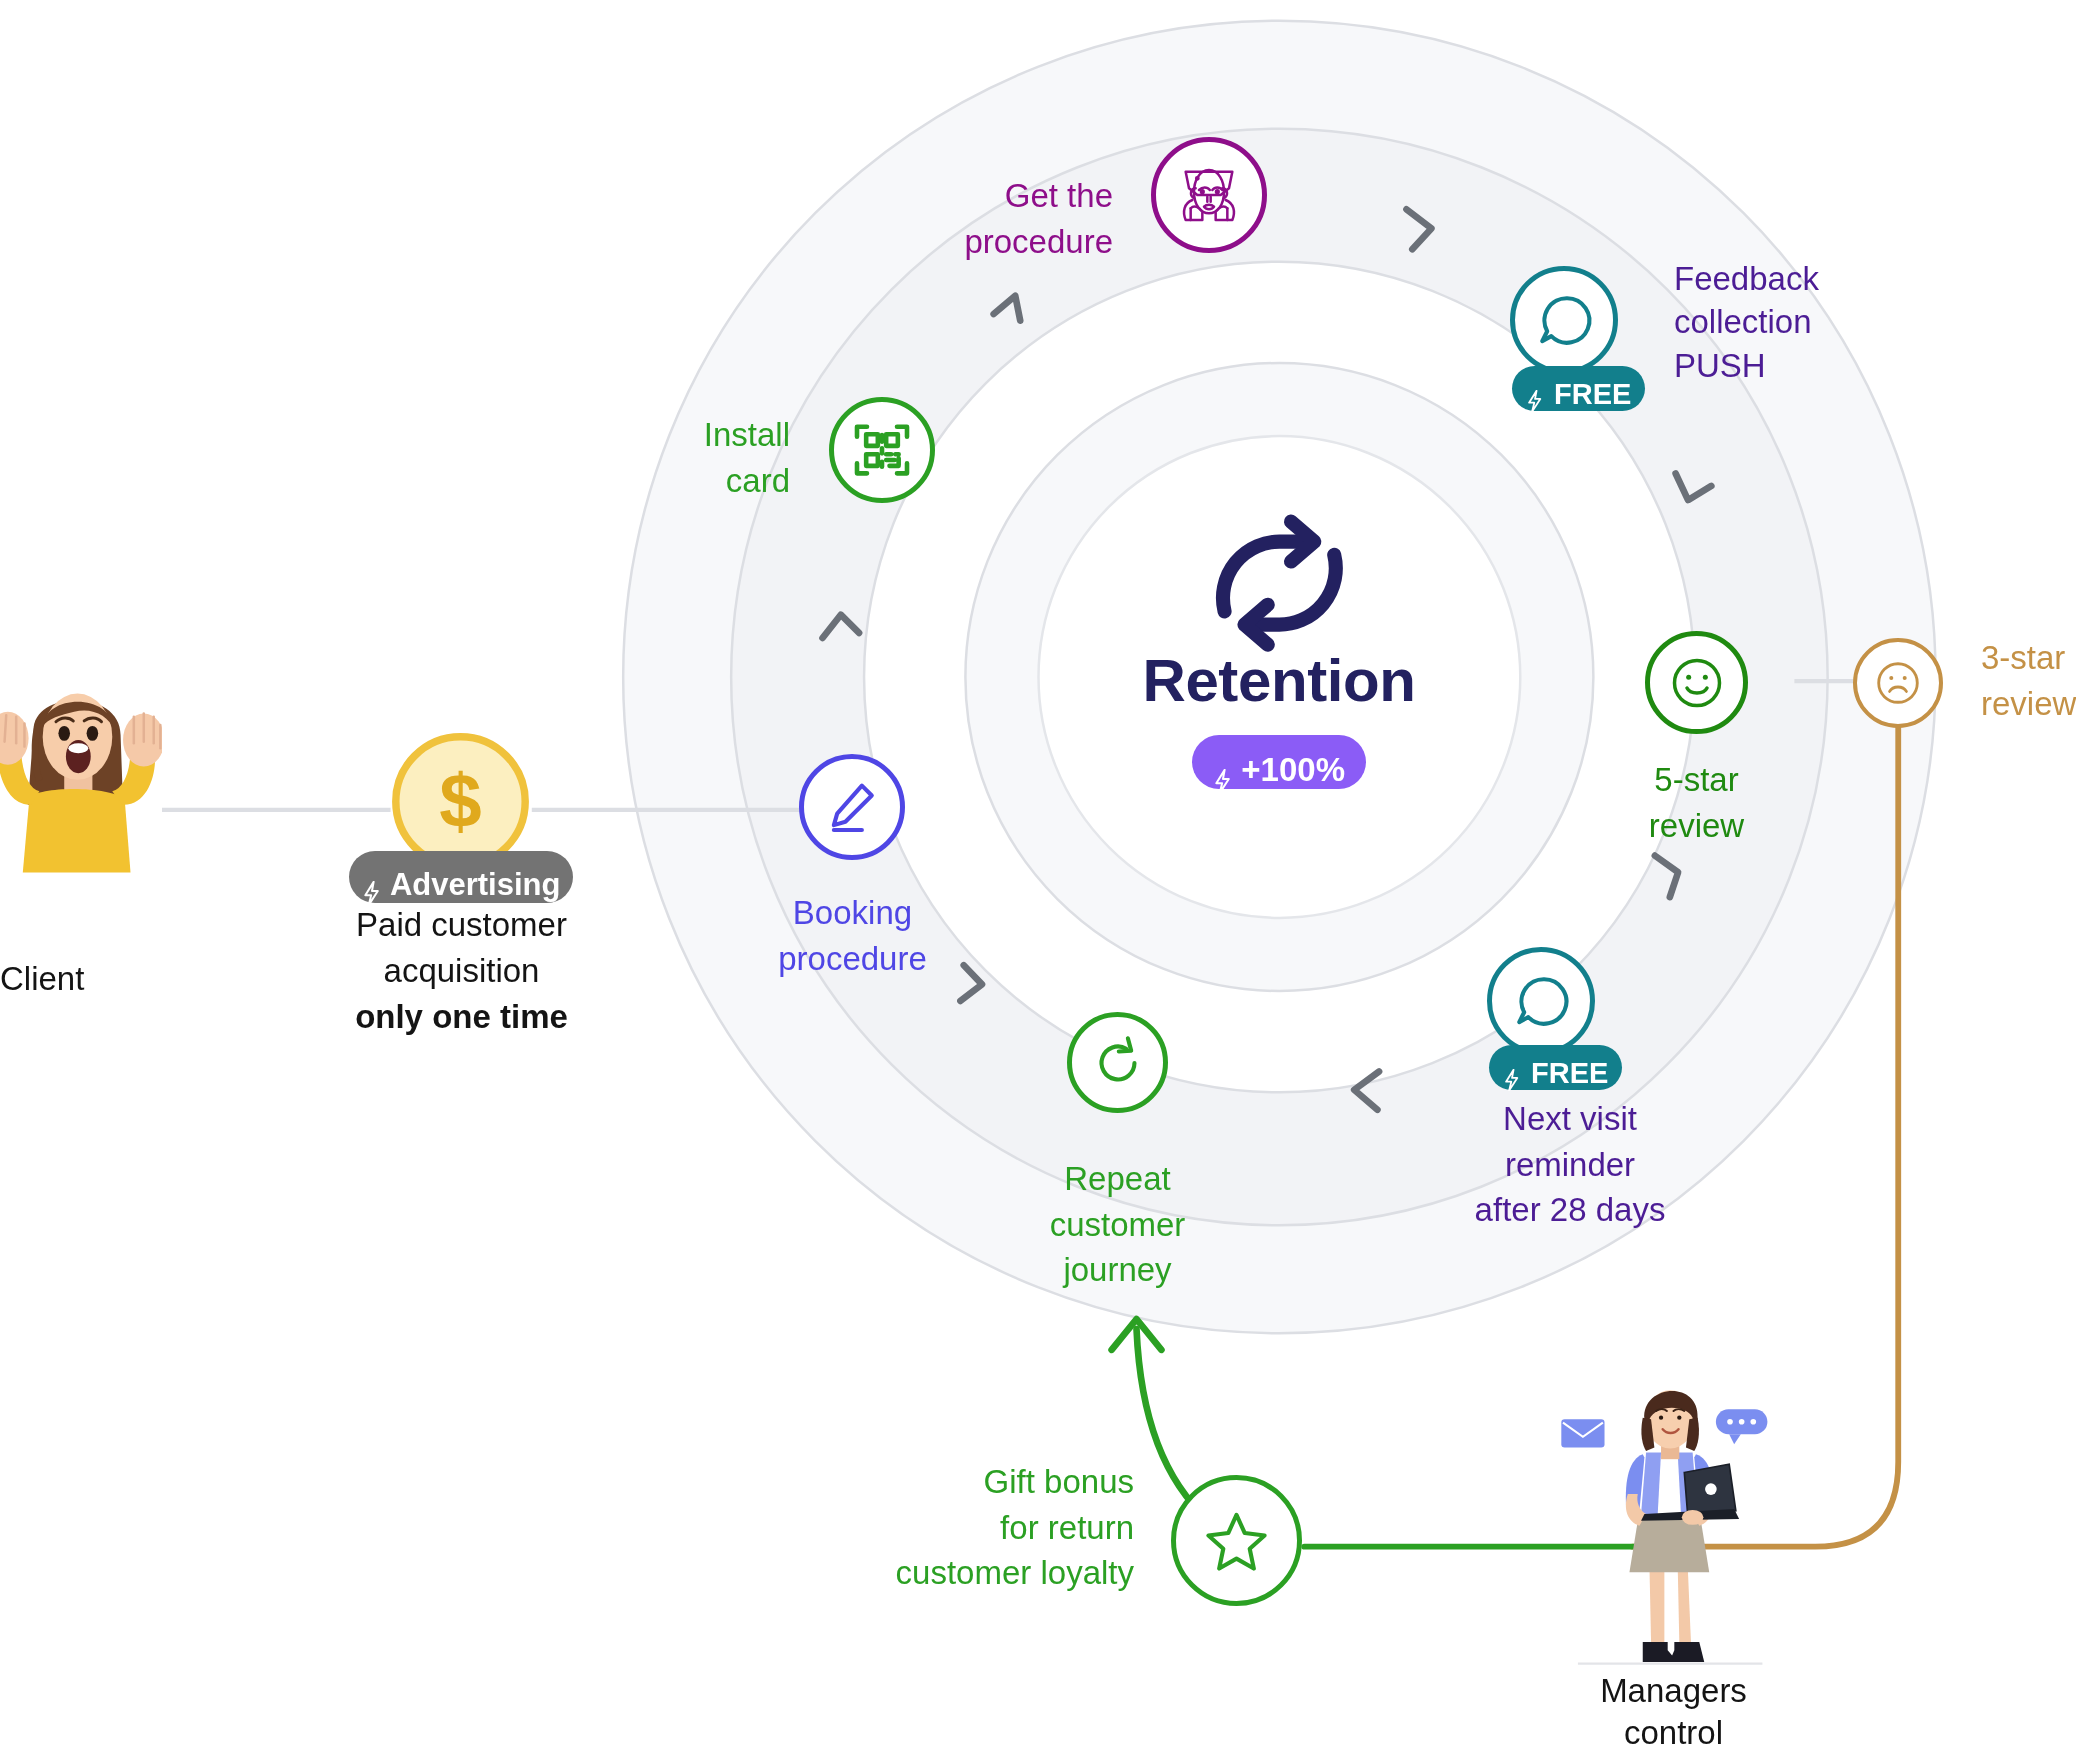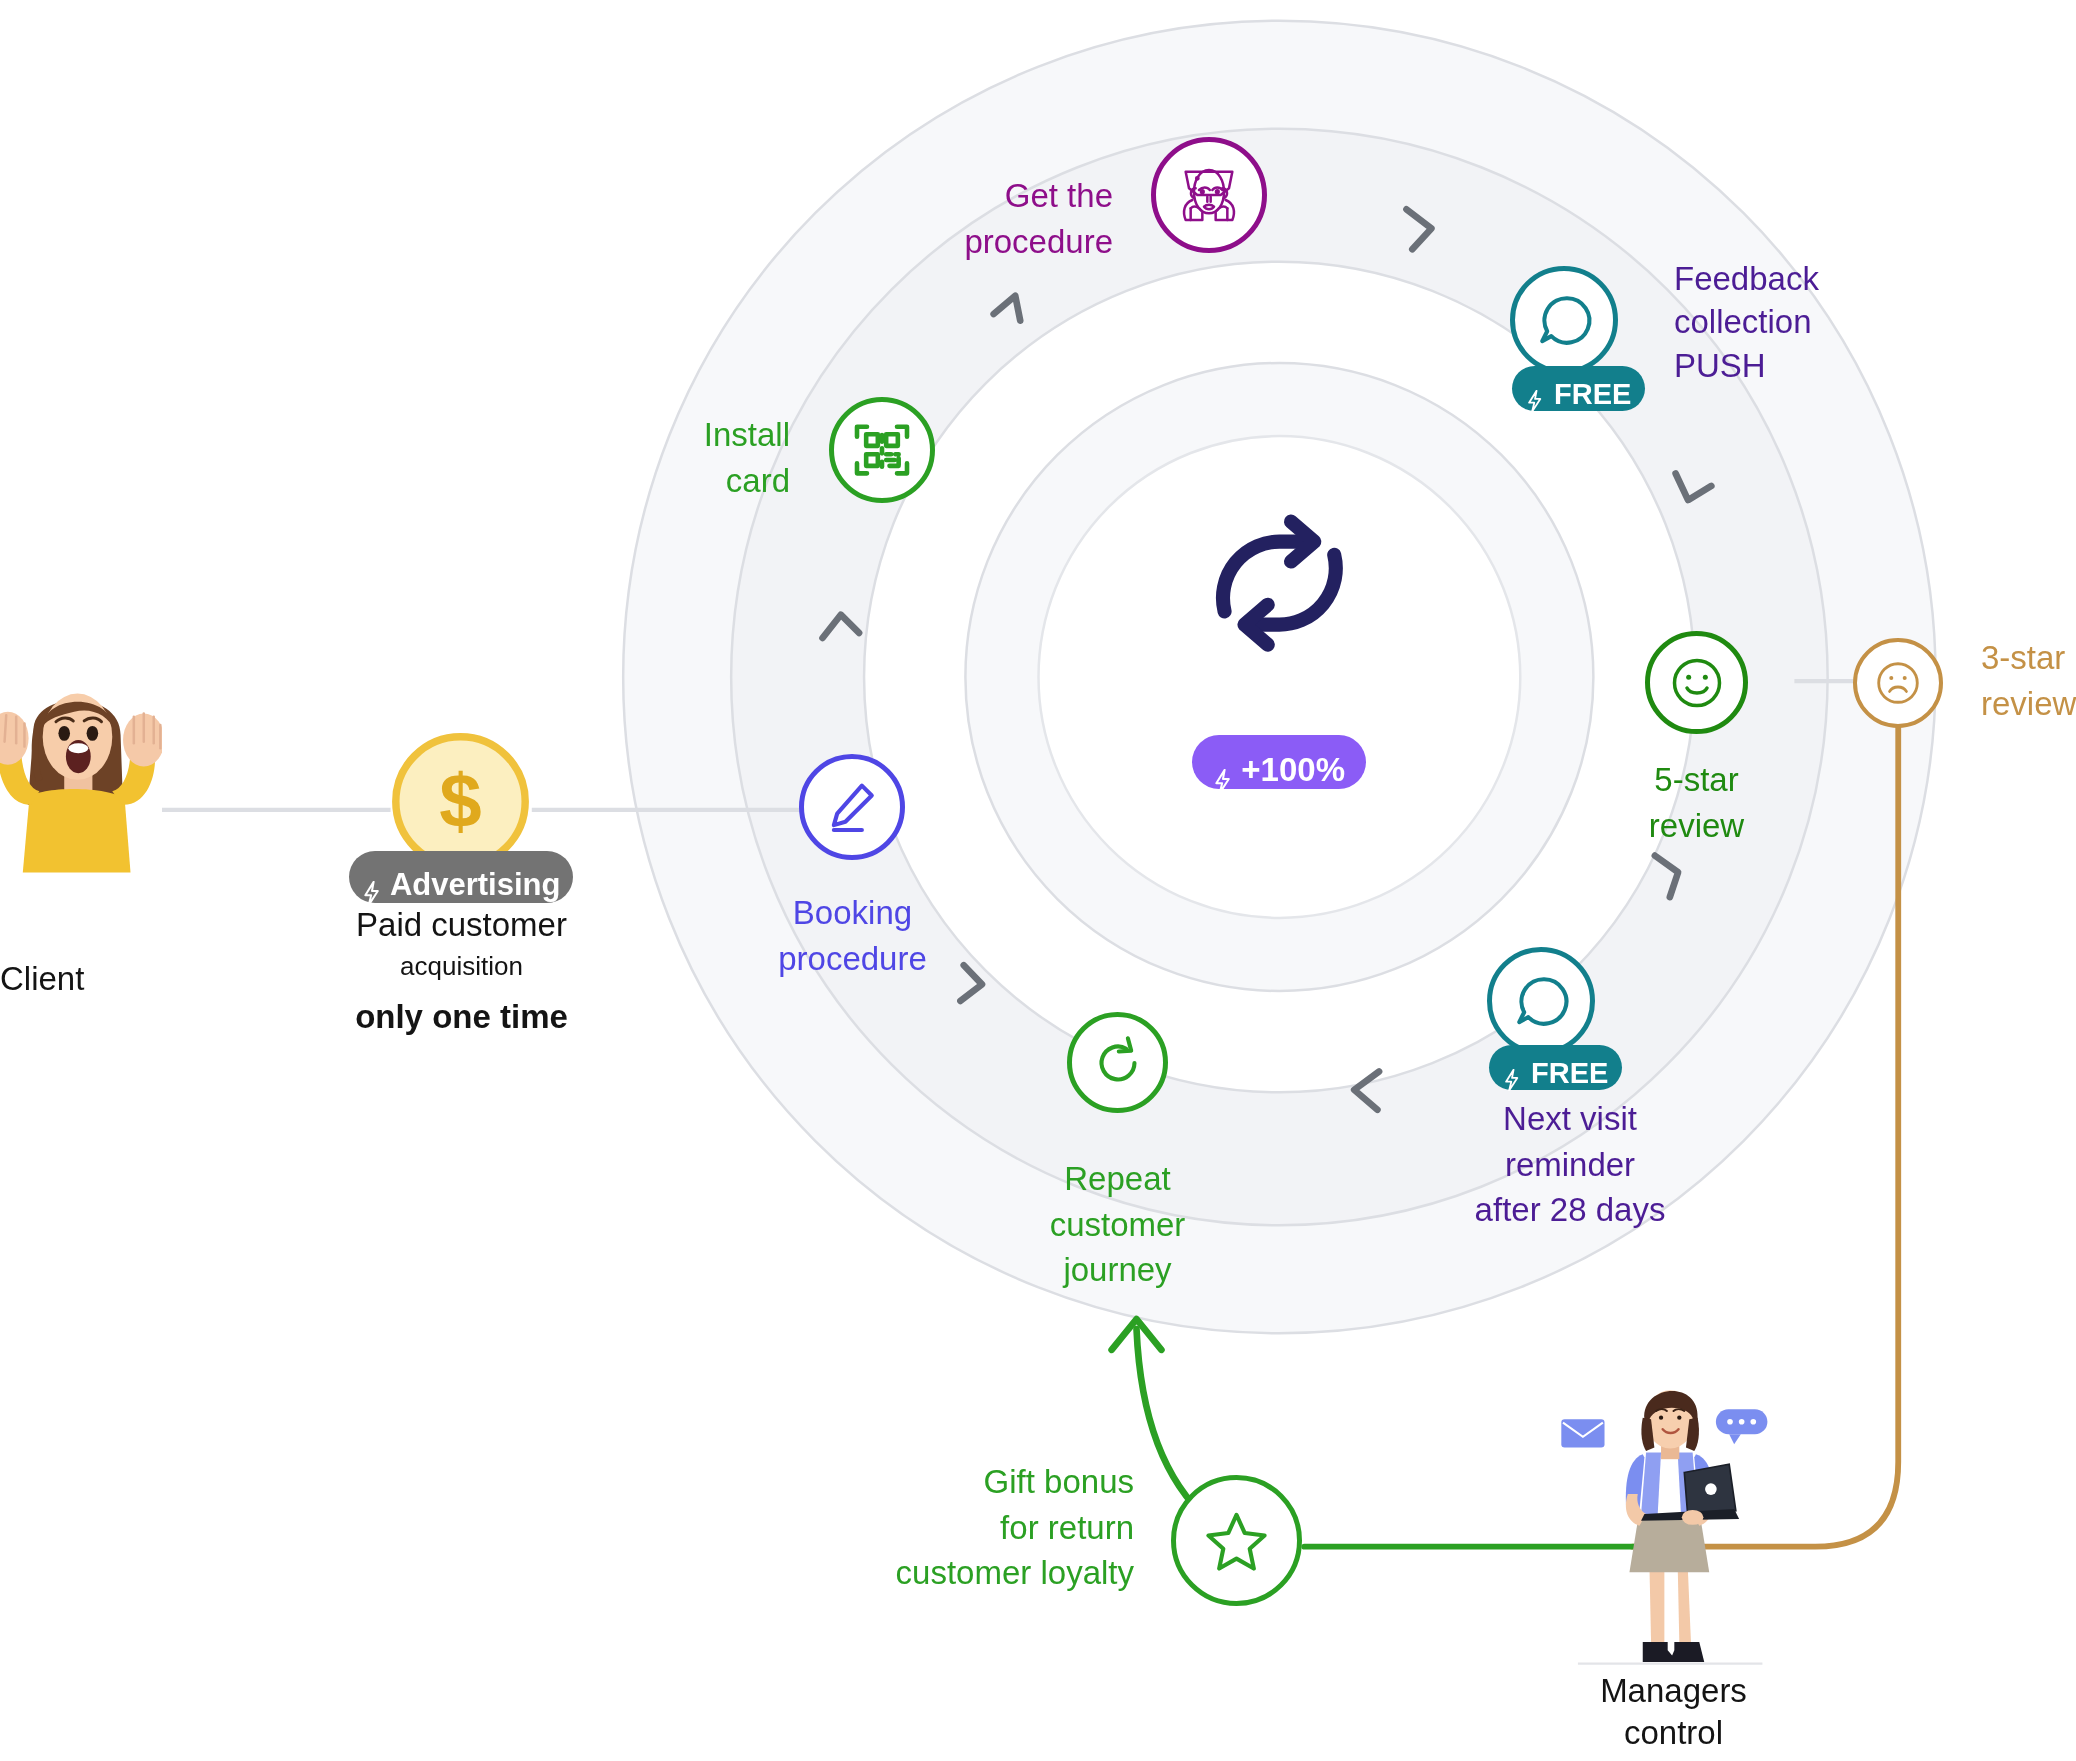--- a/index.html
+++ b/index.html
@@ -71,20 +71,21 @@
 
   <svg class="layer" viewBox="0 0 2500 2120">
     <g transform="translate(1466,640)" fill="none" stroke="#232160" stroke-width="17" stroke-linecap="round" stroke-linejoin="round">
       <path d="M8,96 A68,68 0 0 1 76,12 L112,12"></path>
       <path d="M88,-12 L116,12 L88,36"></path>
       <path d="M140,28 A68,68 0 0 1 72,112 L36,112"></path>
       <path d="M60,88 L32,112 L60,136"></path>
     </g>
   </svg>
 
+  <div class="lbl t-ctr c-navy" style="left:1030px;top:644px;width:498px;font-size:60px;font-weight:600;letter-spacing:-0.4px;">Retention</div>
 
   <div class="pill" style="left:1192px;top:735px;width:174px;height:54px;background:#8b5cf6;font-size:33px;">
     <span class="bolt">
       <svg viewBox="0 0 22 30" width="18.3" height="25">
           <path d="M14 1 L4 17 H11 L8 29 L19 12 H12 Z" fill="none" stroke="#ffffff" stroke-width="2.4" stroke-linejoin="round"></path>
         </svg>
     </span>
     <span>+100%</span>
   </div>
 
@@ -137,21 +138,21 @@
   <div class="pill" style="left:349px;top:851px;width:224px;height:52px;background:#737373;font-size:31px;">
     <span class="bolt">
       <svg viewBox="0 0 22 30" width="18.3" height="25">
           <path d="M14 1 L4 17 H11 L8 29 L19 12 H12 Z" fill="none" stroke="#ffffff" stroke-width="2.4" stroke-linejoin="round"></path>
         </svg>
     </span>
     <span>Advertising</span>
   </div>
 
   <div class="lbl t-ctr c-black" style="left:316px;top:905px;width:291px;font-size:33px;">Paid customer</div>
-  <div class="lbl t-ctr c-black" style="left:316px;top:951px;width:291px;font-size:26px;">acquisition</div>
+  <div class="lbl t-ctr c-black" style="left:316px;top:951px;width:291px;font-size:33px;">acquisition</div>
   <div class="lbl t-ctr c-black" style="left:316px;top:997px;width:291px;font-size:33px;font-weight:700;">only one time</div>
 
   <div class="node" style="left:829px;top:397px;width:106px;height:106px;border:5px solid #2ba023;">
     <svg width="60" height="60" viewBox="0 0 72 72" fill="none" stroke="#2ba023" stroke-width="5.5" stroke-linecap="round" stroke-linejoin="round">
       <path d="M6,20 V8 H18"></path>
         <path d="M54,8 H66 V20"></path>
       <path d="M66,52 V64 H54"></path>
         <path d="M18,64 H6 V52"></path>
       <rect x="17" y="17" width="14" height="14"></rect>
       <rect x="41" y="17" width="14" height="14"></rect>

